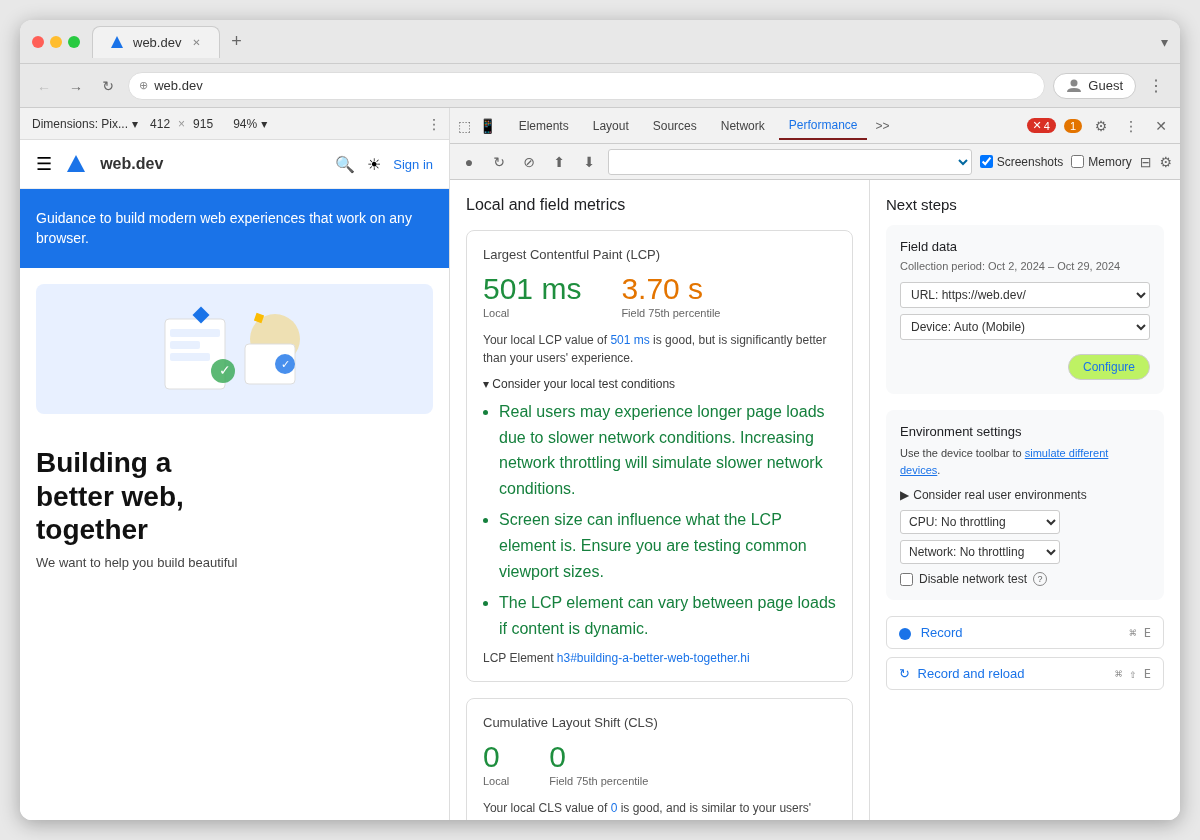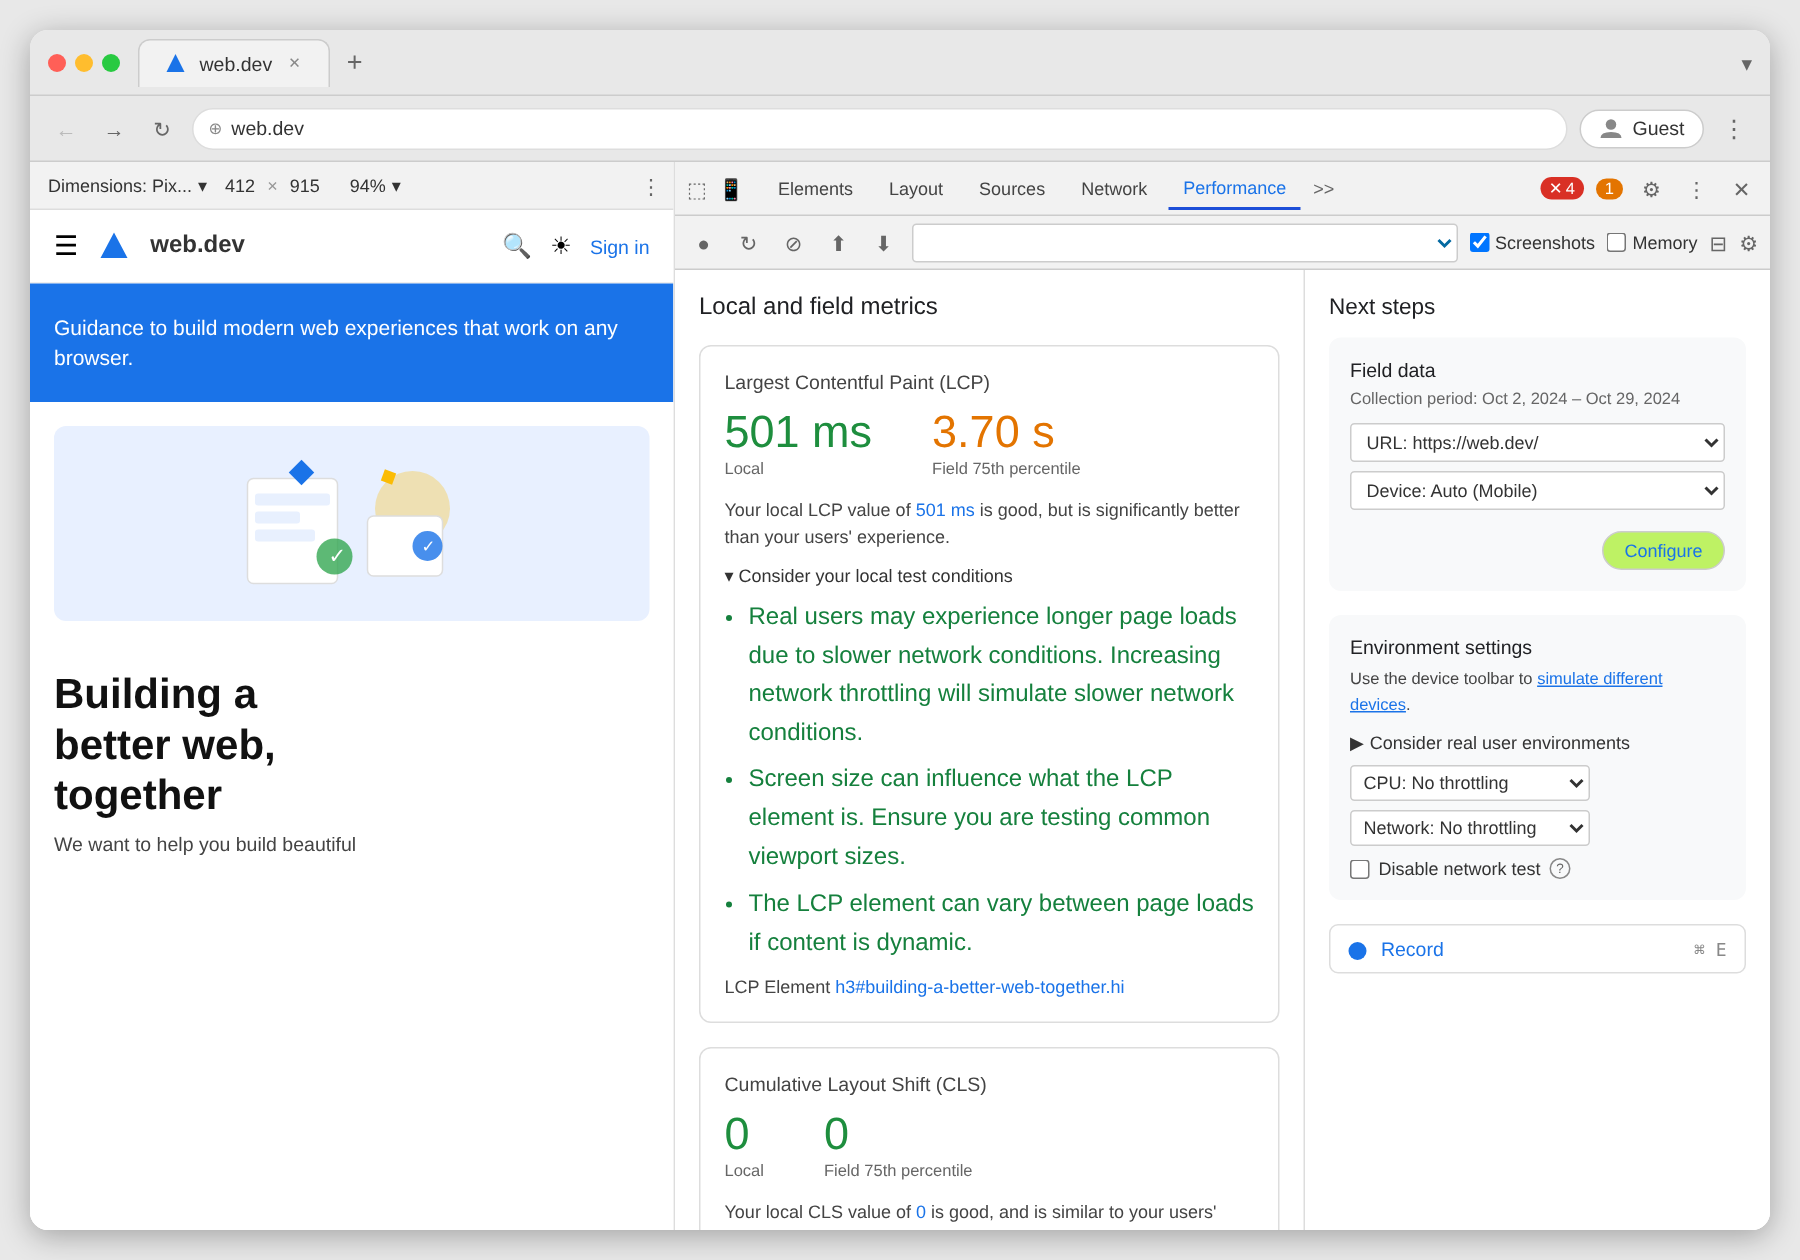--- a/index.html
+++ b/index.html
@@ -182,21 +182,21 @@
     }
     .dt-tab {
       padding: 6px 10px;
       font-size: 12px;
       color: #444;
       cursor: pointer;
       white-space: nowrap;
     }
     .dt-tab.active {
       color: #1a73e8;
-      border-bottom: 2px solid #1d4ed8;
+      border-bottom: 2px solid #7f1d1d;
     }
     .dt-more { padding: 6px 4px; font-size: 12px; color: #666; cursor: pointer; }
 
     .devtools-controls {
       height: 36px;
       background: #f2f2f2;
       border-bottom: 1px solid #ccc;
       display: flex;
       align-items: center;
       padding: 0 8px;
@@ -846,18 +846,25 @@
           </div>
 
           <button class="record-btn">
             <span>
               <span style="display:inline-block; width:12px; height:12px; border-radius:50%; background:#1a73e8; margin-right:6px; vertical-align:middle;"></span>
               <span>Record</span>
             </span>
             <span class="record-shortcut">⌘ E</span>
           </button>
 
+          <button class="record-btn">
+            <span>
+              <span style="color:#1a73e8; margin-right:4px;">↻</span>
+              <span>Record and reload</span>
+            </span>
+            <span class="record-shortcut">⌘ ⇧ E</span>
+          </button>
 
         </div>
       </div>
     </div>
   </div>
 </div>
 
 </body></html>

